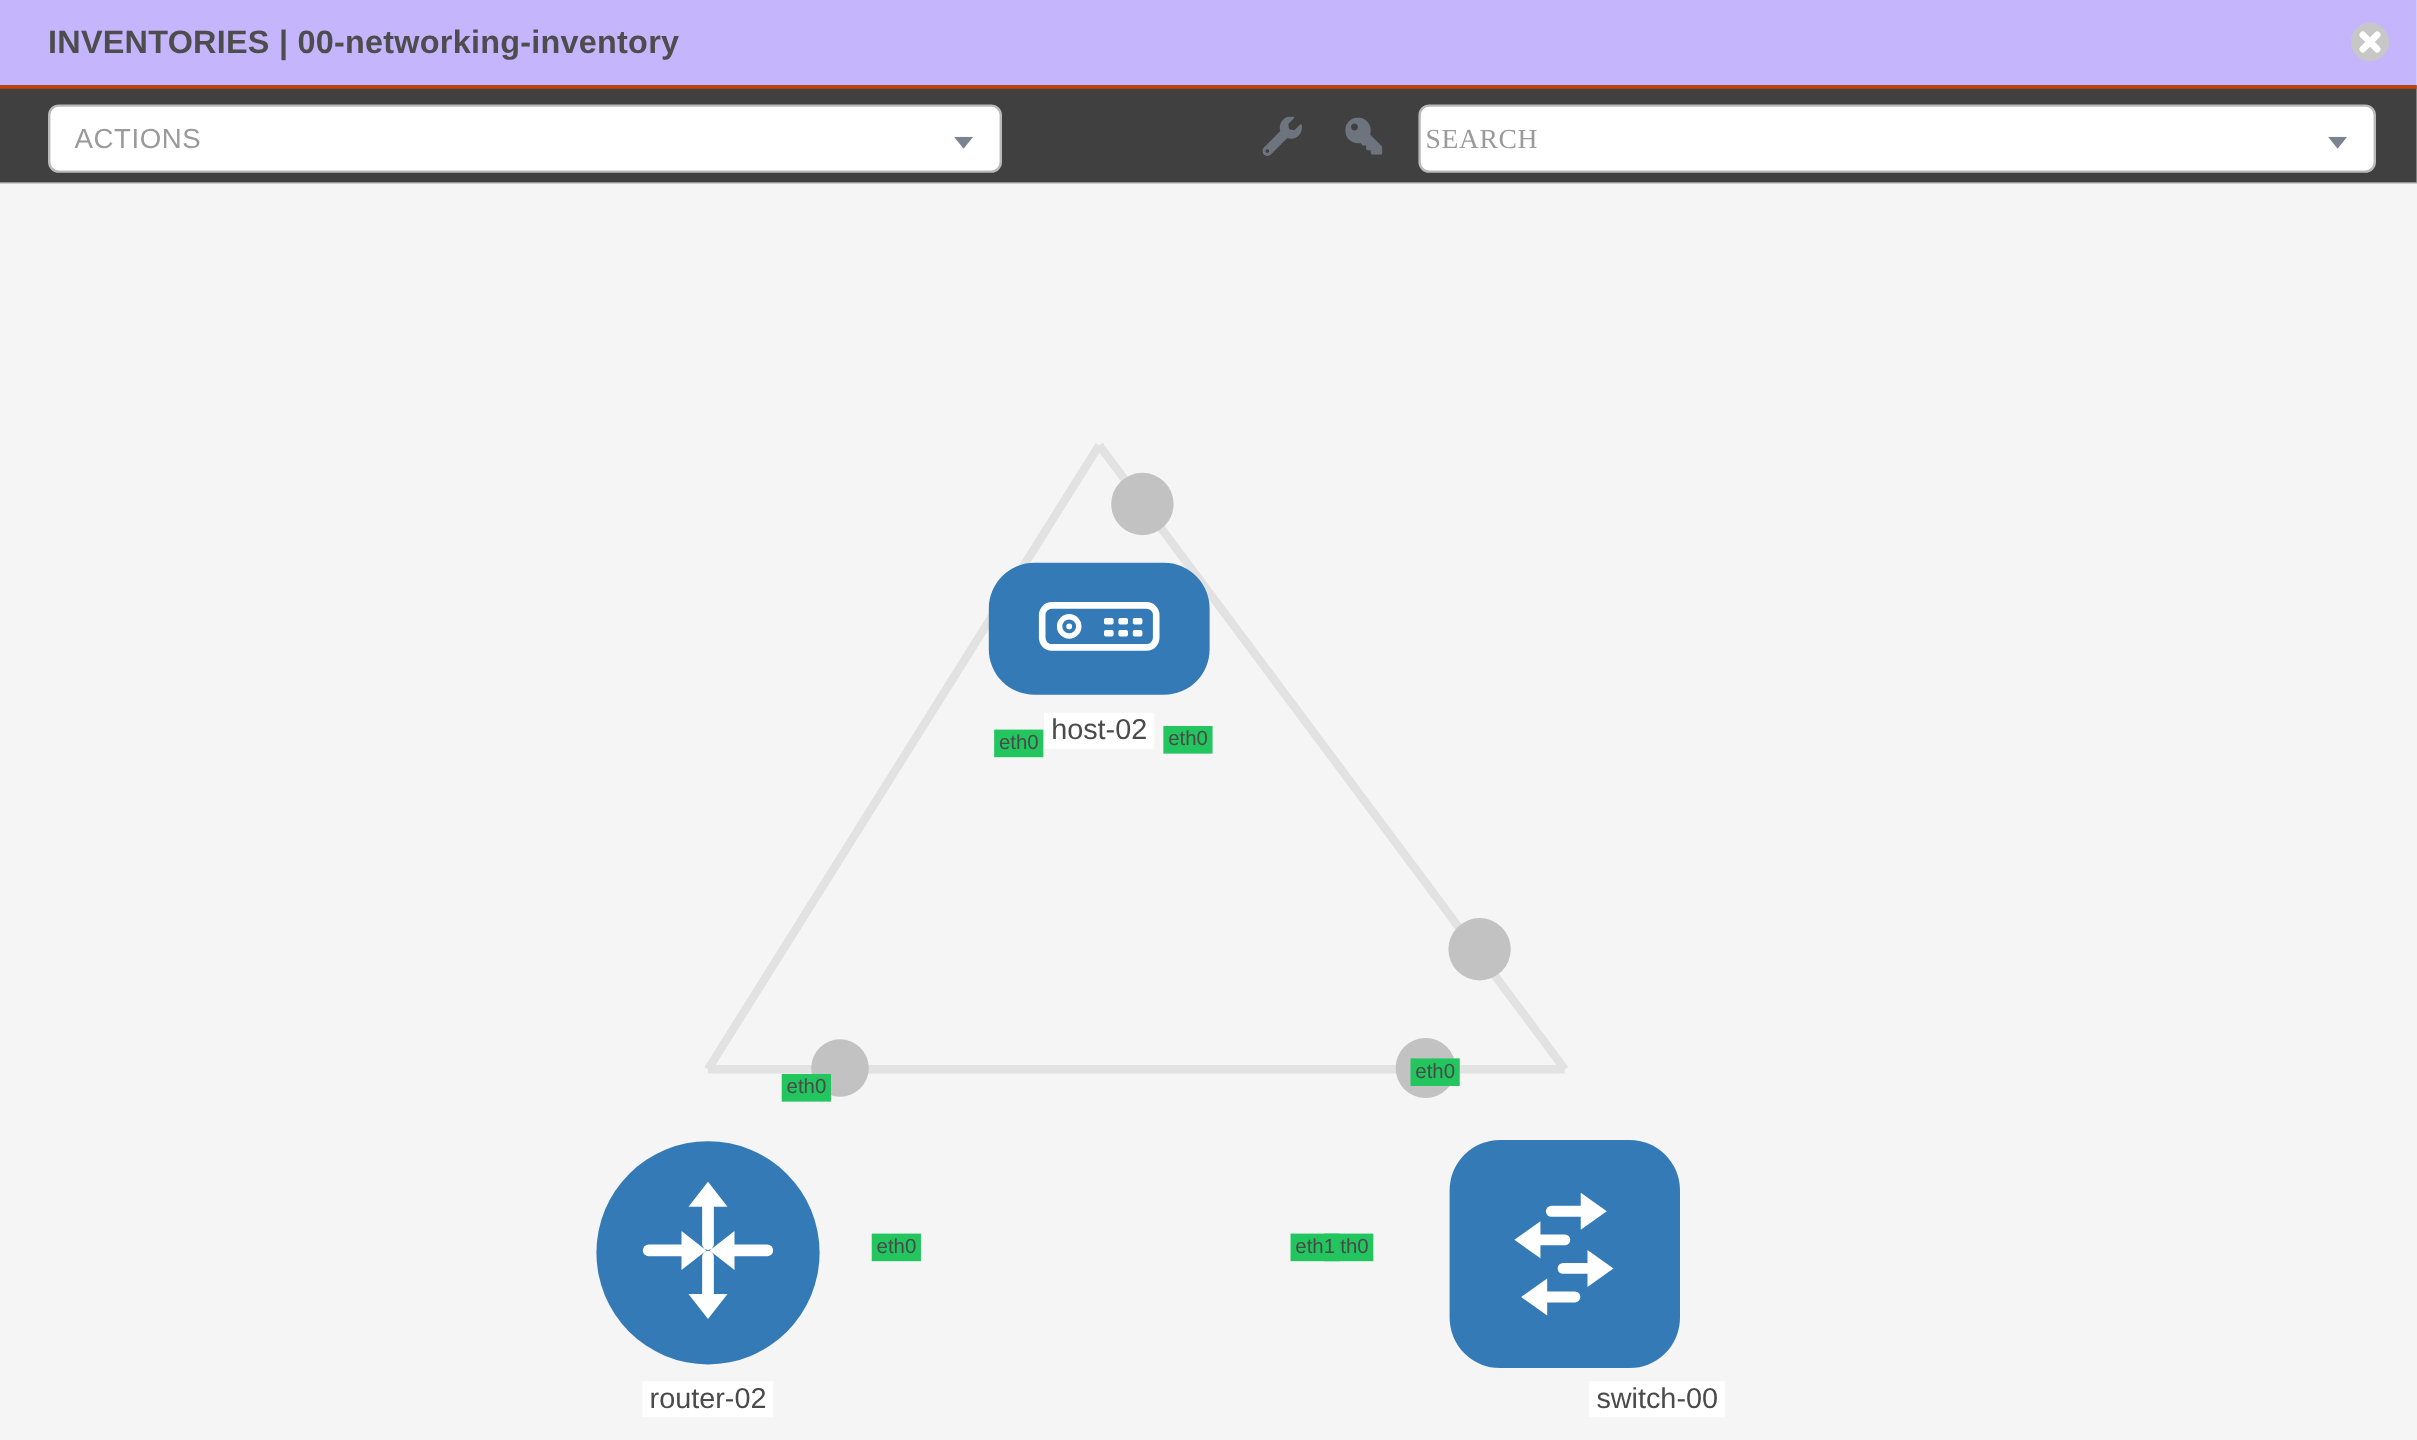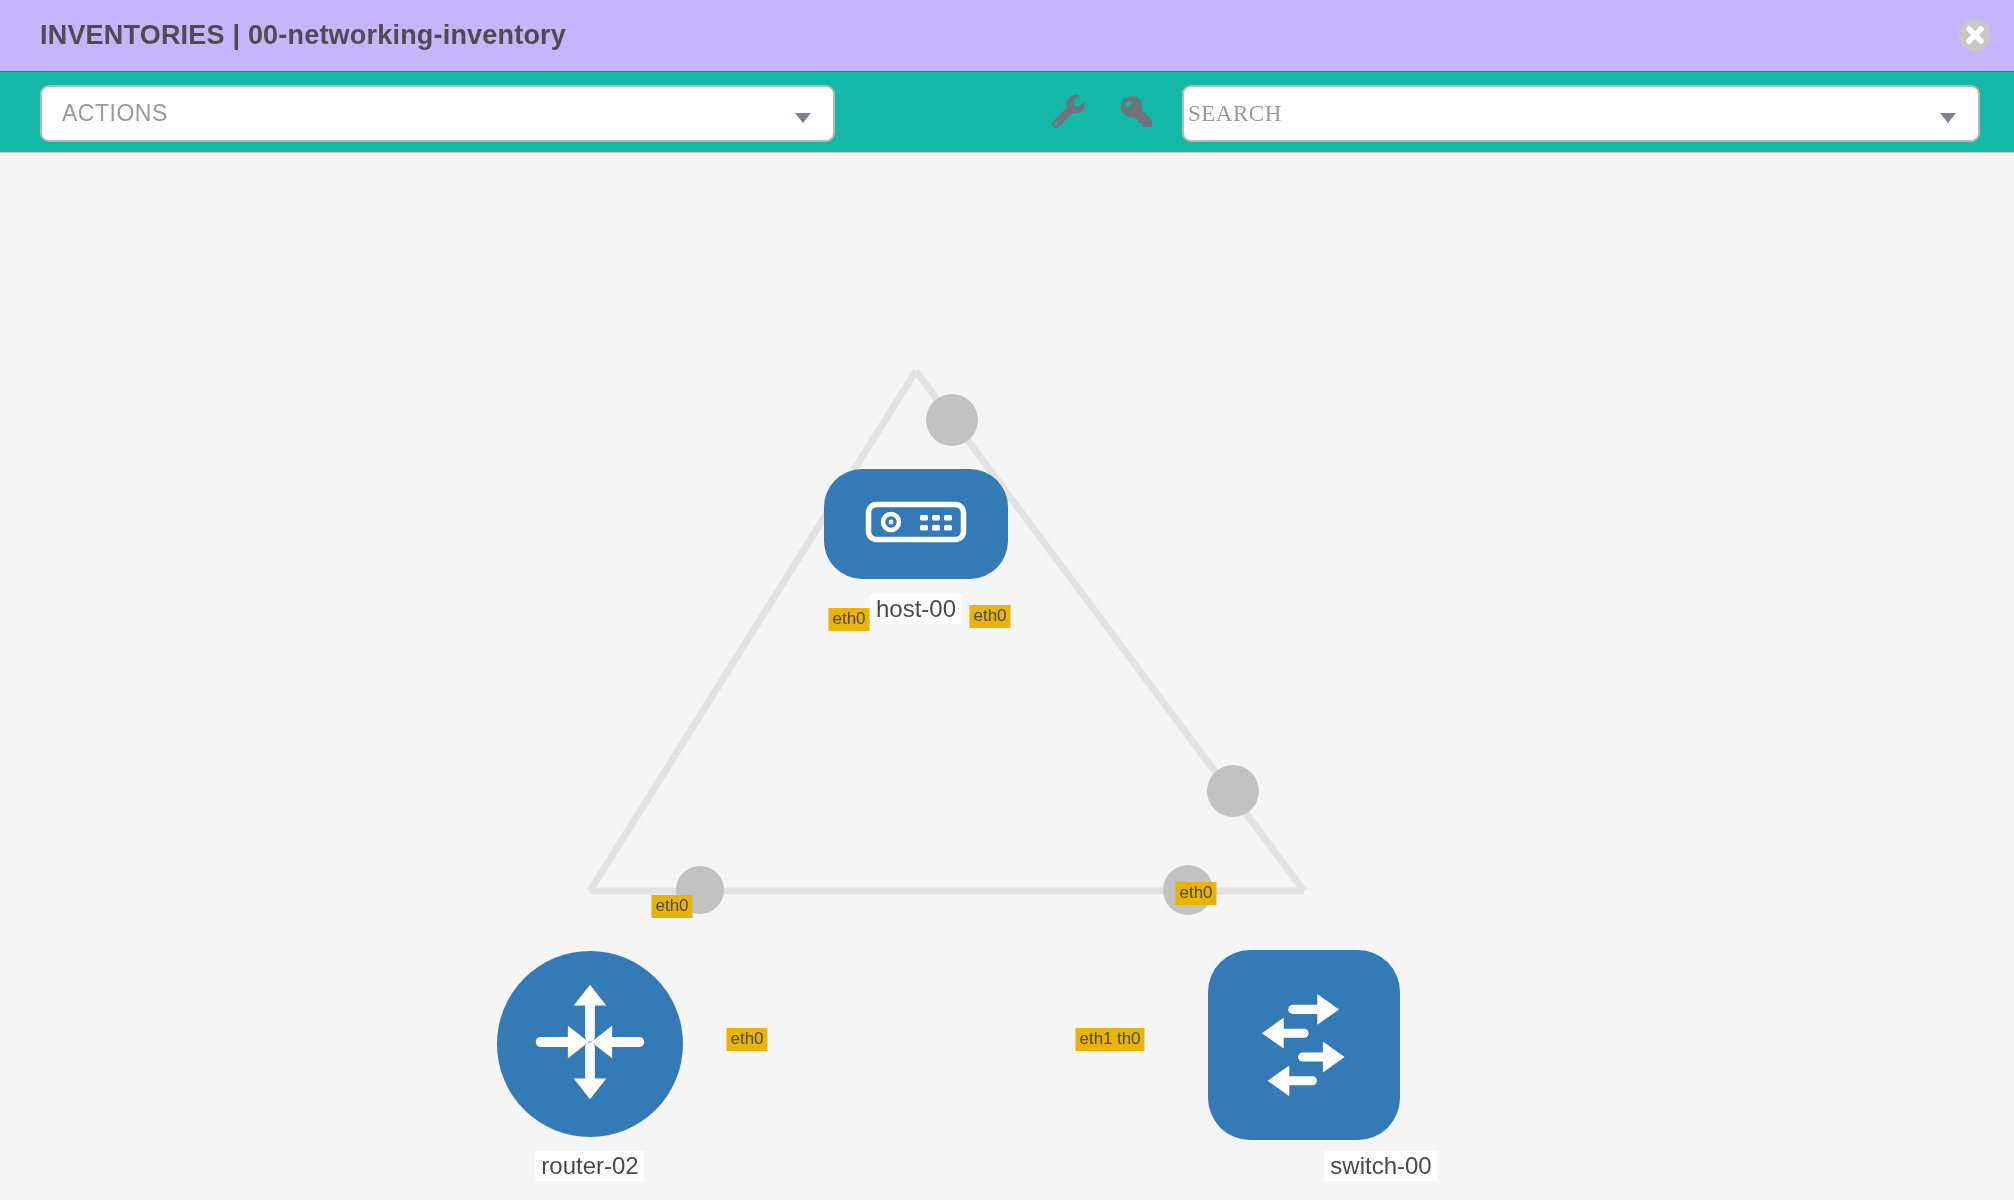--- a/index.html
+++ b/index.html
@@ -13,22 +13,22 @@
   }
   .header-title{
     position:absolute;left:40px;top:0;height:71px;display:flex;align-items:center;
     font-size:27px;font-weight:700;color:#4d4d4d;letter-spacing:.2px;
   }
   .close-btn{
     position:absolute;right:22px;top:18px;width:34px;height:34px;cursor:pointer;border:none;background:transparent;padding:0;
   }
   
   .toolbar{
-    position:absolute;left:0;top:71px;width:2014px;height:82px;background:#14b8a6;
-    border-top:1px solid #c2410c;border-bottom:1px solid #cfcfcf;box-sizing:border-box;
+    position:absolute;left:0;top:71px;width:2014px;height:82px;background:#404040;
+    border-top:3px solid #c2410c;border-bottom:1px solid #cfcfcf;box-sizing:border-box;
   }
   .dropdown{
     position:absolute;top:13px;height:57px;background:#ffffff;border:2px solid #b9b9b9;
     border-radius:9px;box-sizing:border-box;display:flex;align-items:center;cursor:pointer;
   }
   .dd-actions{left:40px;width:795px;}
   .dd-search{left:1182px;width:798px;}
   .dd-label{
     font-size:23px;color:#9a9a9a;padding-left:20px;flex:1;letter-spacing:.5px;
   }
@@ -49,21 +49,21 @@
   .links-svg{position:absolute;left:0;top:-153px;width:2014px;height:1200px;}
   .node{position:absolute;background:#337ab7;display:flex;align-items:center;justify-content:center;cursor:pointer;}
   .node-host{left:824px;top:316px;width:184px;height:110px;border-radius:38px;}
   .node-router{left:497px;top:798px;width:186px;height:186px;border-radius:50%;}
   .node-switch{left:1208px;top:797px;width:192px;height:190px;border-radius:42px;}
   .node-label{
     position:absolute;transform:translateX(-50%);background:#ffffff;color:#4a4a4a;
     font-size:24px;padding:2px 6px;white-space:nowrap;line-height:1.1;
   }
   .iface-label{
-    position:absolute;transform:translateX(-50%);background:#eab308;color:#4a4a4a;
+    position:absolute;transform:translateX(-50%);background:#22c55e;color:#4a4a4a;
     font-size:17px;padding:2px 4px;white-space:nowrap;line-height:1.1;
   }
   
   .lb-host{left:916px;top:441px;}
   .lb-router{left:590px;top:998px;}
   .lb-switch{left:1381px;top:998px;}
   .if-1{left:672px;top:742px;}
   .if-2{left:849px;top:455px;}
   .if-3{left:990px;top:452px;}
   .if-4{left:1196px;top:729px;}
@@ -182,21 +182,21 @@
           <polygon points="40,86 71,64 71,108" stroke="none"></polygon>
           <line x1="98" y1="120" x2="132" y2="120"></line>
           <polygon points="158,120 127,98 127,142" stroke="none"></polygon>
           <line x1="112" y1="154" x2="74" y2="154"></line>
           <polygon points="48,154 79,132 79,176" stroke="none"></polygon>
         </g>
       </svg>
     </span>
   </div>
 
-  <span class="node-label lb-host">host-00</span>
+  <span class="node-label lb-host">host-02</span>
   <span class="node-label lb-router">router-02</span>
   <span class="node-label lb-switch">switch-00</span>
 
   <span class="iface-label if-1">eth0</span>
   <span class="iface-label if-2">eth0</span>
   <span class="iface-label if-3">eth0</span>
   <span class="iface-label if-4">eth0</span>
   <span class="iface-label if-5">eth0</span>
   <span class="iface-label if-6">eth0</span>
   <span class="iface-label if-7">eth1</span>

